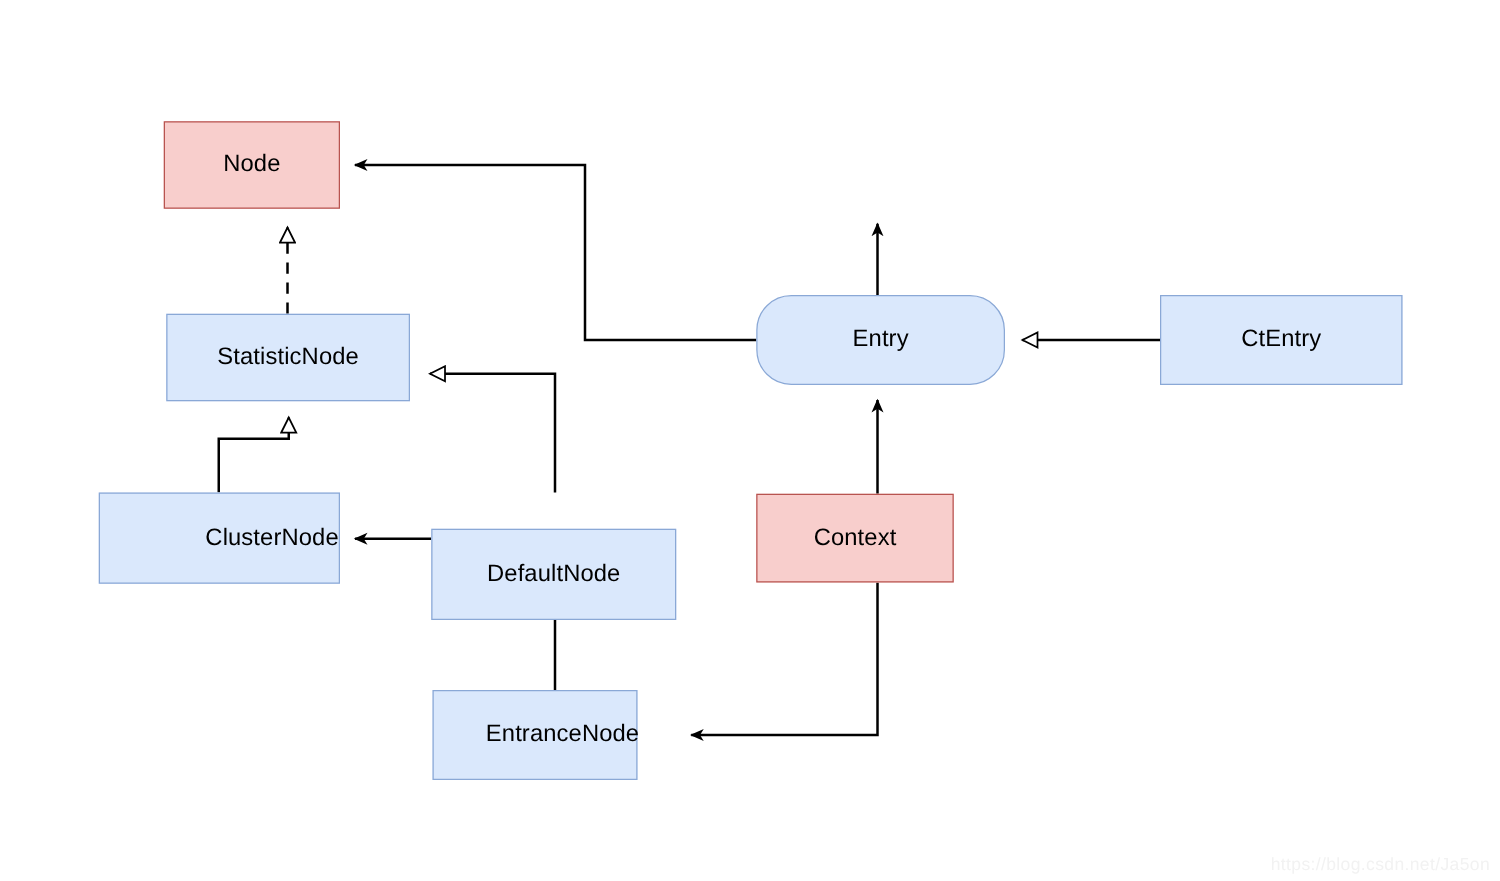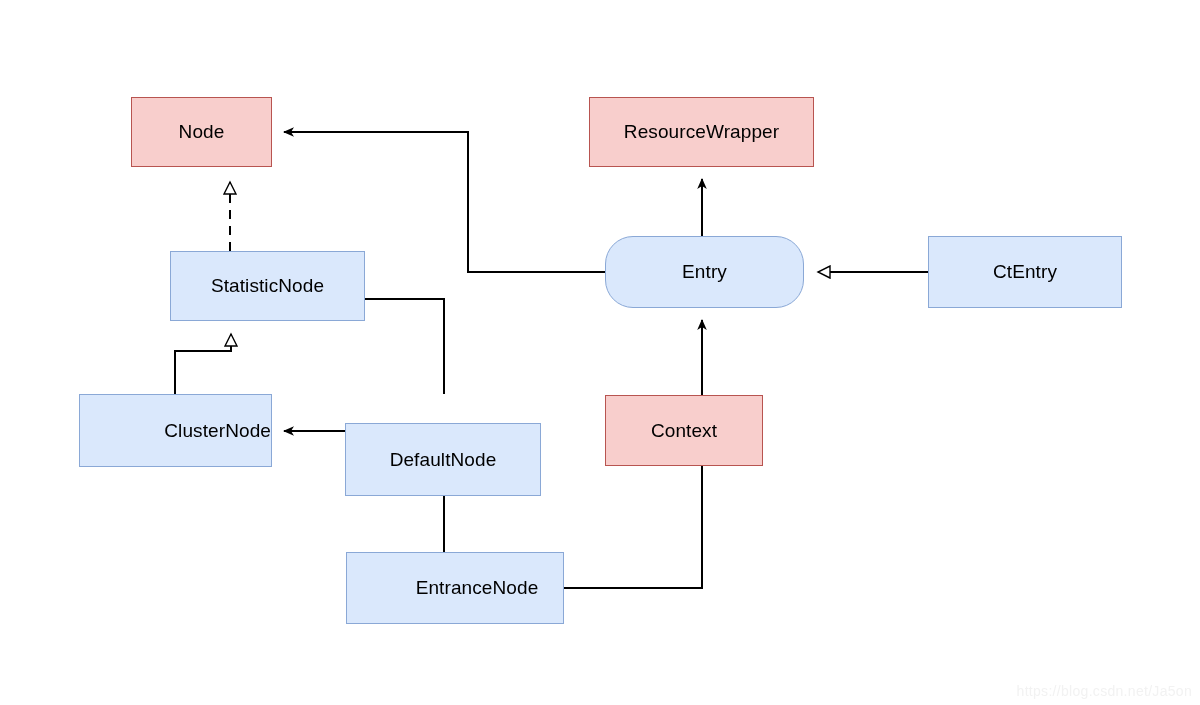--- a/index.html
+++ b/index.html
@@ -114,25 +114,22 @@
 
     <g>
       <path d="M702,466 L702,588 L553,588" fill="none" stroke="#000000" stroke-width="2" marker-end="url(#filled-arrow)"></path>
     </g>
   </svg>
 
   <div class="node pink" style="left:131px; top:97px; width:141px; height:70px;">
     <span class="node-label">Node</span>
   </div>
 
-  <div class="node pink" style="left:589px; top:97px; width:225px; height:70px;">
-    <span class="node-label">ResourceWrapper</span>
-  </div>
 
-  <div class="node blue" style="left:133px; top:251px; width:195px; height:70px;margin-left:37px;">
+  <div class="node blue" style="left:133px; top:251px; width:195px; height:70px;">
     <span class="node-label">StatisticNode</span>
   </div>
 
   <div class="node blue" style="left:605px; top:236px; width:199px; height:72px;border-radius:28px;">
     <span class="node-label">Entry</span>
   </div>
 
   <div class="node blue" style="left:928px; top:236px; width:194px; height:72px;">
     <span class="node-label">CtEntry</span>
   </div>
@@ -142,19 +139,19 @@
   </div>
 
   <div class="node blue" style="left:345px; top:394px; width:196px; height:73px;margin-top:29px;">
     <span class="node-label">DefaultNode</span>
   </div>
 
   <div class="node pink" style="left:605px; top:395px; width:158px; height:71px;">
     <span class="node-label">Context</span>
   </div>
 
-  <div class="node blue" style="left:346px; top:552px; width:218px; height:72px;padding-left:44px;">
+  <div class="node blue" style="left:346px; top:552px; width:164px; height:72px;padding-left:44px;">
     <span class="node-label">EntranceNode</span>
   </div>
 
   <div class="watermark">https://blog.csdn.net/Ja5on</div>
 
 </div>
 
 </body></html>

